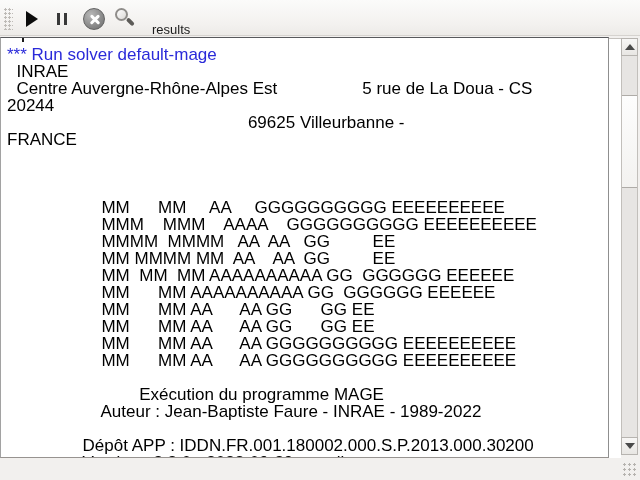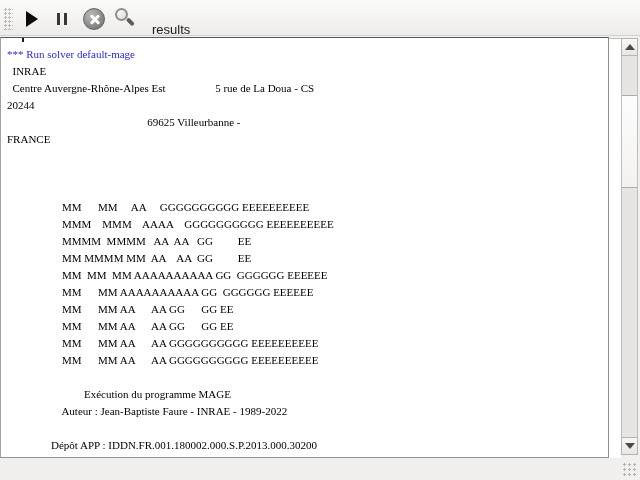--- a/index.html
+++ b/index.html
@@ -77,22 +77,22 @@
     background: #ffffff;
     border-top: 1px solid #58595c;
     border-left: 1px solid #a2a2a2;
     border-right: 1px solid #8f8f8f;
     border-bottom: 1px solid #979390;
     overflow: hidden;
   }
   .console-text {
     position: absolute; left: 1px; top: 1px; right: 0; bottom: 0;
     padding: 7px 0 0 5px;
-    font-family: Liberation Serif, serif;
-    font-size: 11px; line-height: 17px;
+    font-family: Liberation Sans, sans-serif;
+    font-size: 17px; line-height: 17px;
     color: #000000;
     white-space: pre;
     overflow: hidden;
   }
   .console-text .ln { height: 17px; }
   .clipped-frag {
     position: absolute; left: 21px; top: 0; width: 2px; height: 4px;
     background: #1a1a1a;
   }
 

